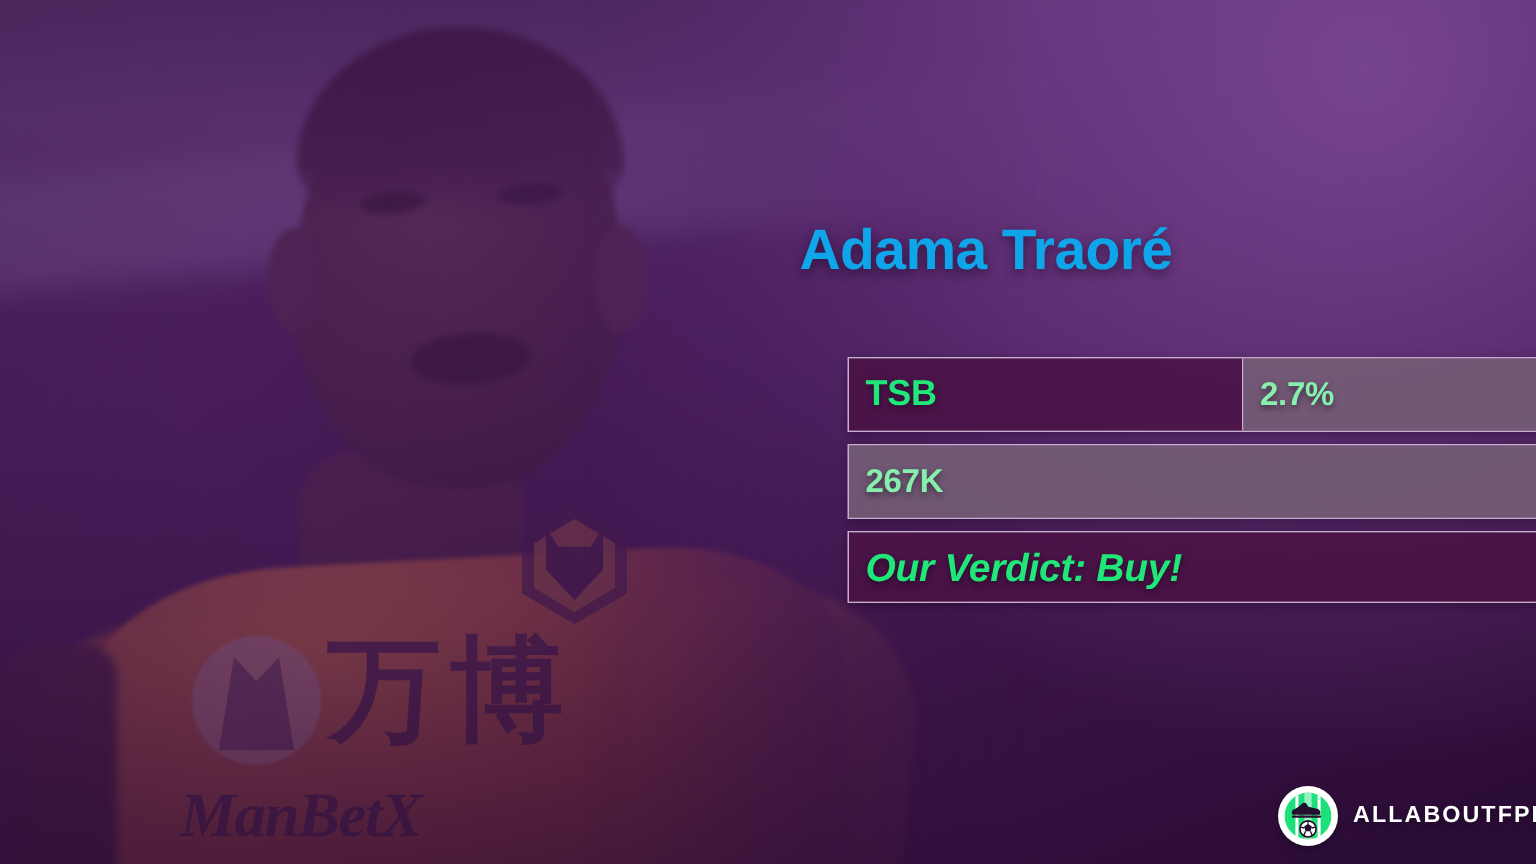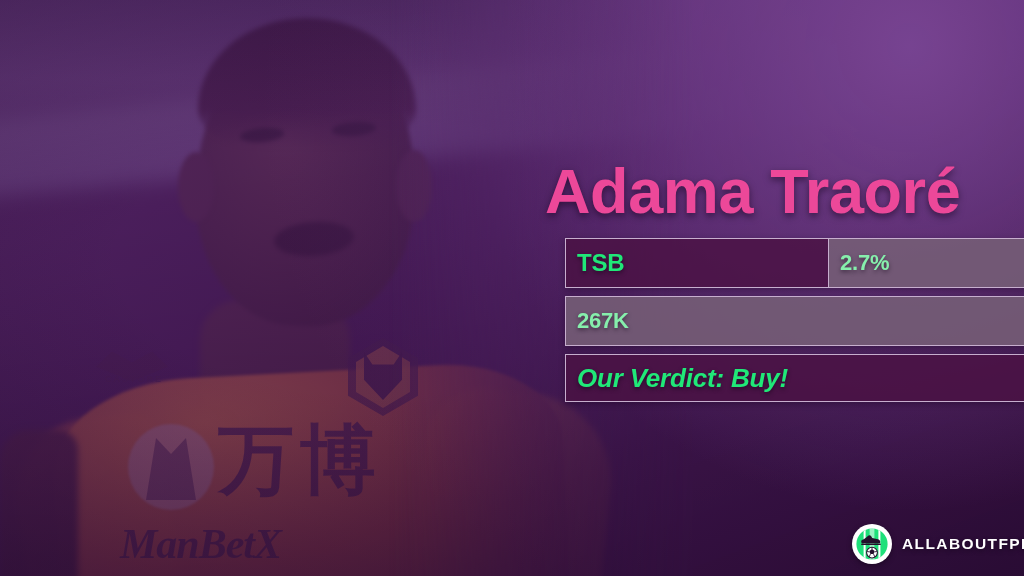--- a/index.html
+++ b/index.html
@@ -195,23 +195,23 @@
       linear-gradient(160deg, rgba(96,50,120,.93) 0%, rgba(80,34,102,.92) 34%, rgba(57,19,70,.94) 68%, rgba(42,12,52,.96) 100%);
     -webkit-mask-image:linear-gradient(90deg, rgba(0,0,0,0) 0%, rgba(0,0,0,.55) 22%, #000 48%, #000 100%);
     mask-image:linear-gradient(90deg, rgba(0,0,0,0) 0%, rgba(0,0,0,.55) 22%, #000 48%, #000 100%);
   }
 
   
   .content{position:absolute;left:533px;top:0;width:445px;height:576px;}
 
   .title{
     position:absolute;left:0;top:148px;
-    margin:12px;
-    color:#ec4899;
-    font-size:63px;
+    margin:0;
+    color:#0ea5e9;
+    font-size:38px;
     font-weight:700;
     letter-spacing:-0.4px;
     line-height:1;
     text-shadow:0 3px 7px rgba(20,4,28,.55);
     white-space:nowrap;
   }
 
   .table{position:absolute;left:0;top:238px;width:519px;padding-left:32px;}
 
   .row{

